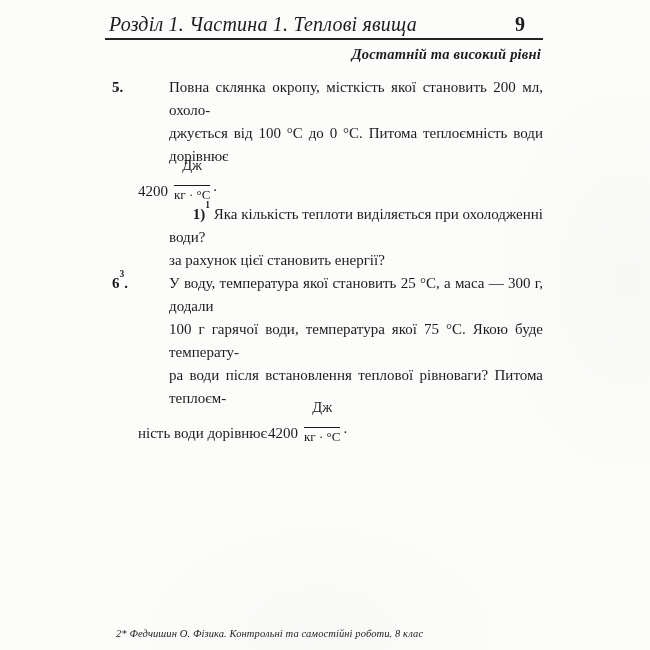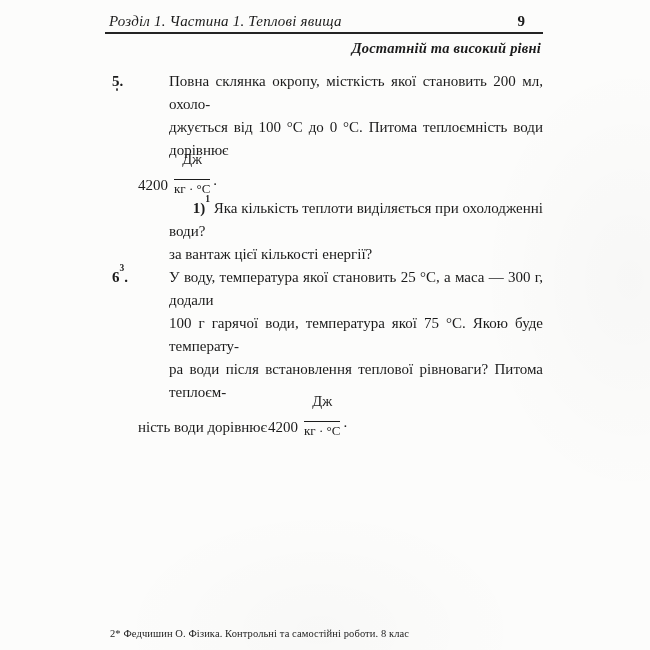--- a/index.html
+++ b/index.html
@@ -18,21 +18,21 @@
       radial-gradient(ellipse 220px 320px at 630px 280px, rgba(0,0,0,0.018), transparent 70%),
       radial-gradient(ellipse 300px 180px at 320px 630px, rgba(0,0,0,0.014), transparent 70%),
       #fcfcfb;
     padding: 13px 107px 0 105px;
   }
   
   .running-head {
     display: flex;
     justify-content: space-between;
     align-items: baseline;
-    font-size: 15px;
+    font-size: 20px;
     border-bottom: 2px solid #242424;
     padding: 0 2px 2px 4px;
   }
   .rh-title { font-style: italic; letter-spacing: 0.2px; }
   .rh-page  { font-style: normal; font-weight: bold; padding-right: 16px; }
   .section-label {
     text-align: right;
     font-weight: bold;
     font-style: italic;
     font-size: 14.5px;
@@ -89,25 +89,26 @@
   .frac .fd {
     display: block;
     font-size: 13px;
     line-height: 16px;
     padding-top: 1px;
   }
   .formula-line .period { align-self: center; padding-top: 2px; }
   
   .footer-imprint {
     position: absolute;
-    left: 110px;
+    left: 116px;
     top: 628px;
     font-size: 10.5px;
     letter-spacing: 0.1px;
     color: #222;
+    font-style: italic;
   }
   
   .ink-dot {
     position: absolute;
     left: 116px;
     top: 88px;
     width: 2px;
     height: 3px;
     background: #3a3a3a;
     border-radius: 50%;
@@ -137,21 +138,21 @@
           <span class="frac">
             <span class="fn">Дж</span>
             <span class="fd">кг · °С</span>
           </span>
           <span class="period">.</span>
         </div>
         <div class="line last">
           <span class="q-label"><span>1)</span><sup>1</sup></span>
           <span>Яка кількість теплоти виділяється при охолодженні води?</span>
         </div>
-        <div class="line last">за вантаж цієї кількості енергії?</div>
+        <div class="line last">за рахунок цієї становить енергії?</div>
       </div>
     </div>
 
     <div class="problem">
       <div class="pnum"><span>6</span><sup>3</sup><span>.</span></div>
       <div class="pbody">
         <div class="line">У воду, температура якої становить 25 °С, а маса — 300 г, додали</div>
         <div class="line">100 г гарячої води, температура якої 75 °С. Якою буде температу-</div>
         <div class="line">ра води після встановлення теплової рівноваги? Питома теплоєм-</div>
         <div class="formula-line">

